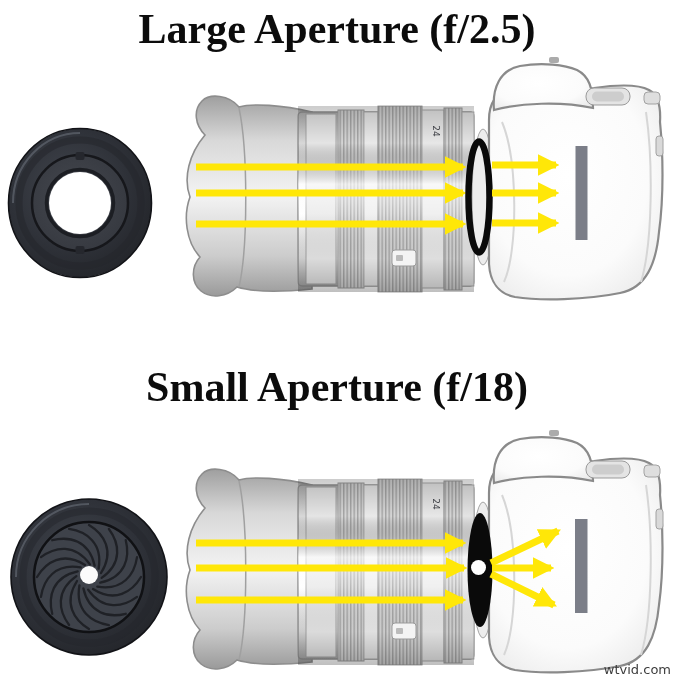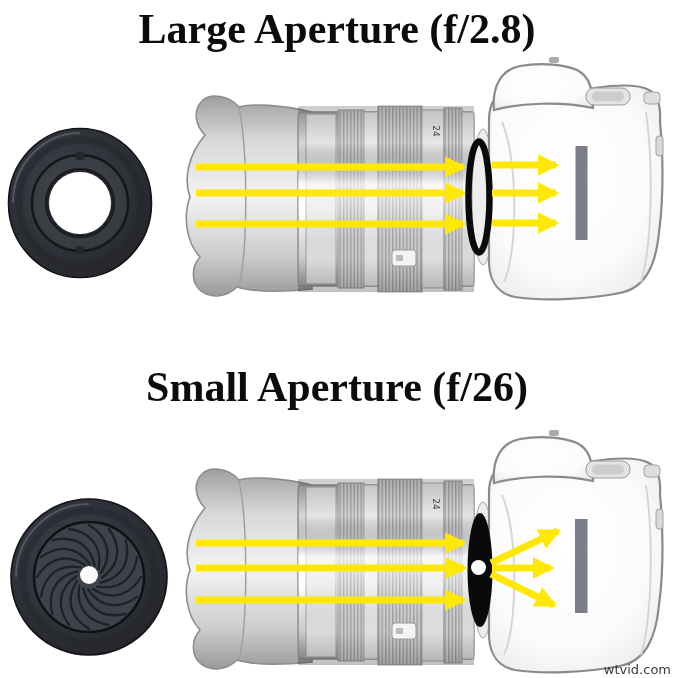--- a/index.html
+++ b/index.html
@@ -178,17 +178,17 @@
       <circle cx="478.5" cy="567.5" r="7.5" fill="#ffffff"></circle>
 
       <line class="ray" x1="491" y1="563" x2="558" y2="531"></line>
       <line class="ray" x1="492" y1="568" x2="551" y2="568"></line>
       <line class="ray" x1="491" y1="574" x2="554" y2="605"></line>
 
       <rect class="sensor" x="575" y="519" width="12.5" height="94"></rect>
     </g>
   </svg>
 
-  <div class="title t1">Large Aperture (f/2.8)</div>
-  <div class="title t2">Small Aperture (f/26)</div>
+  <div class="title t1">Large Aperture (f/2.5)</div>
+  <div class="title t2">Small Aperture (f/18)</div>
 
   <div class="watermark">wtvid.com</div>
 </div>
 
 </body></html>

